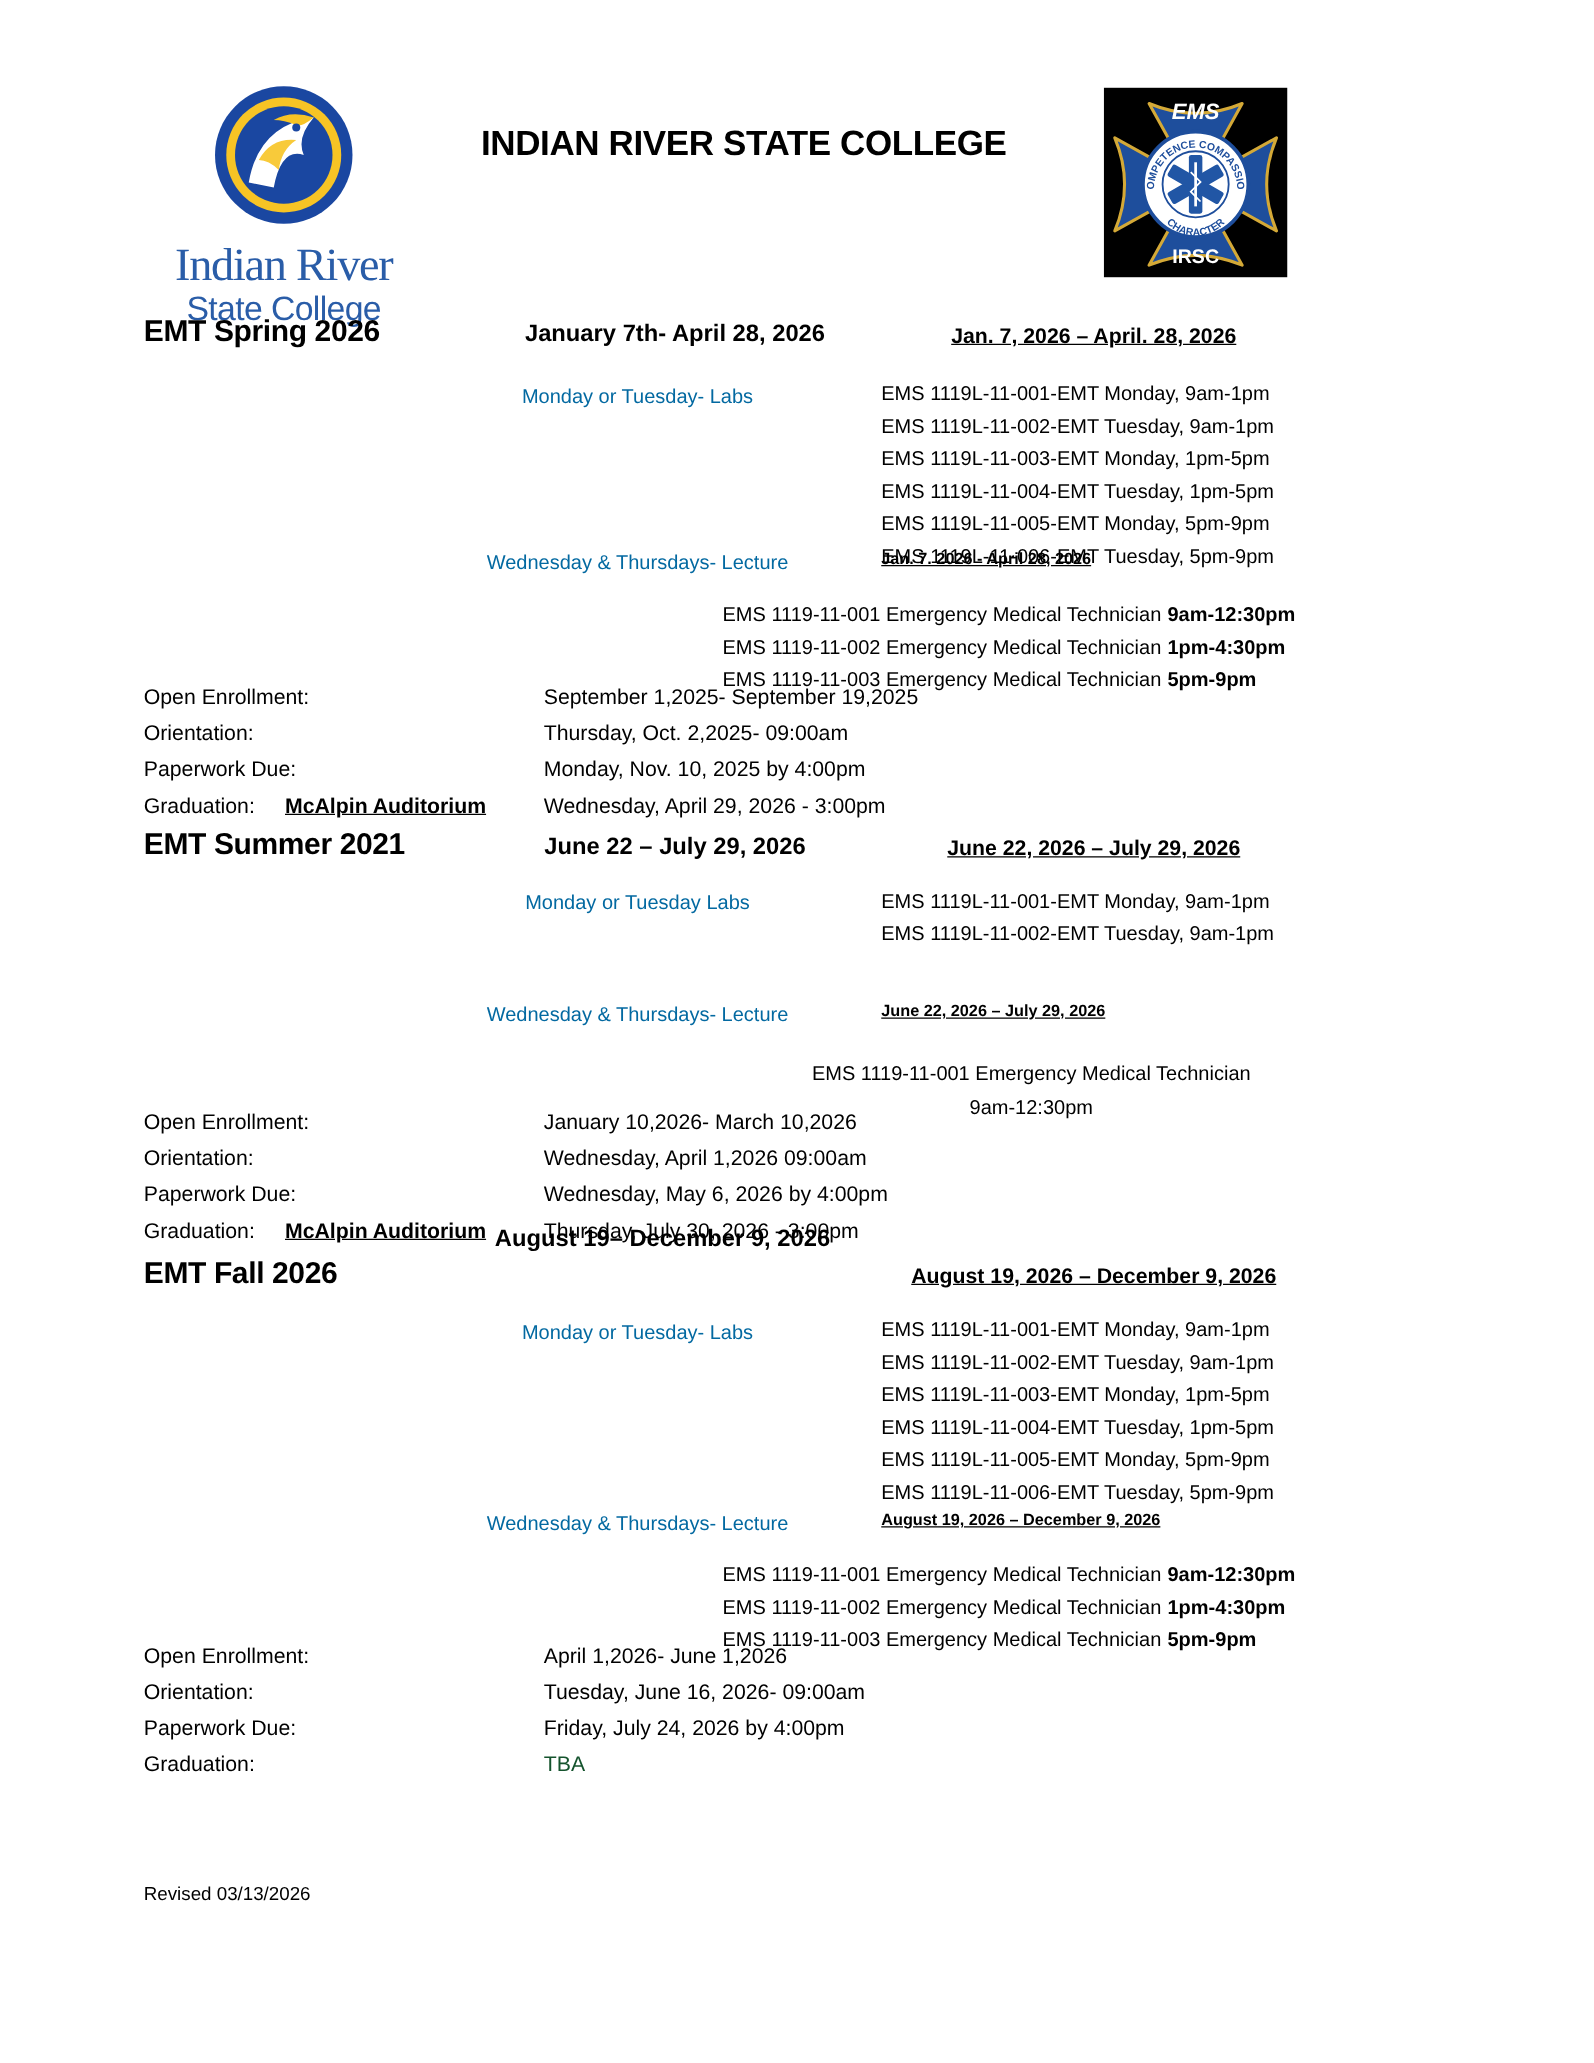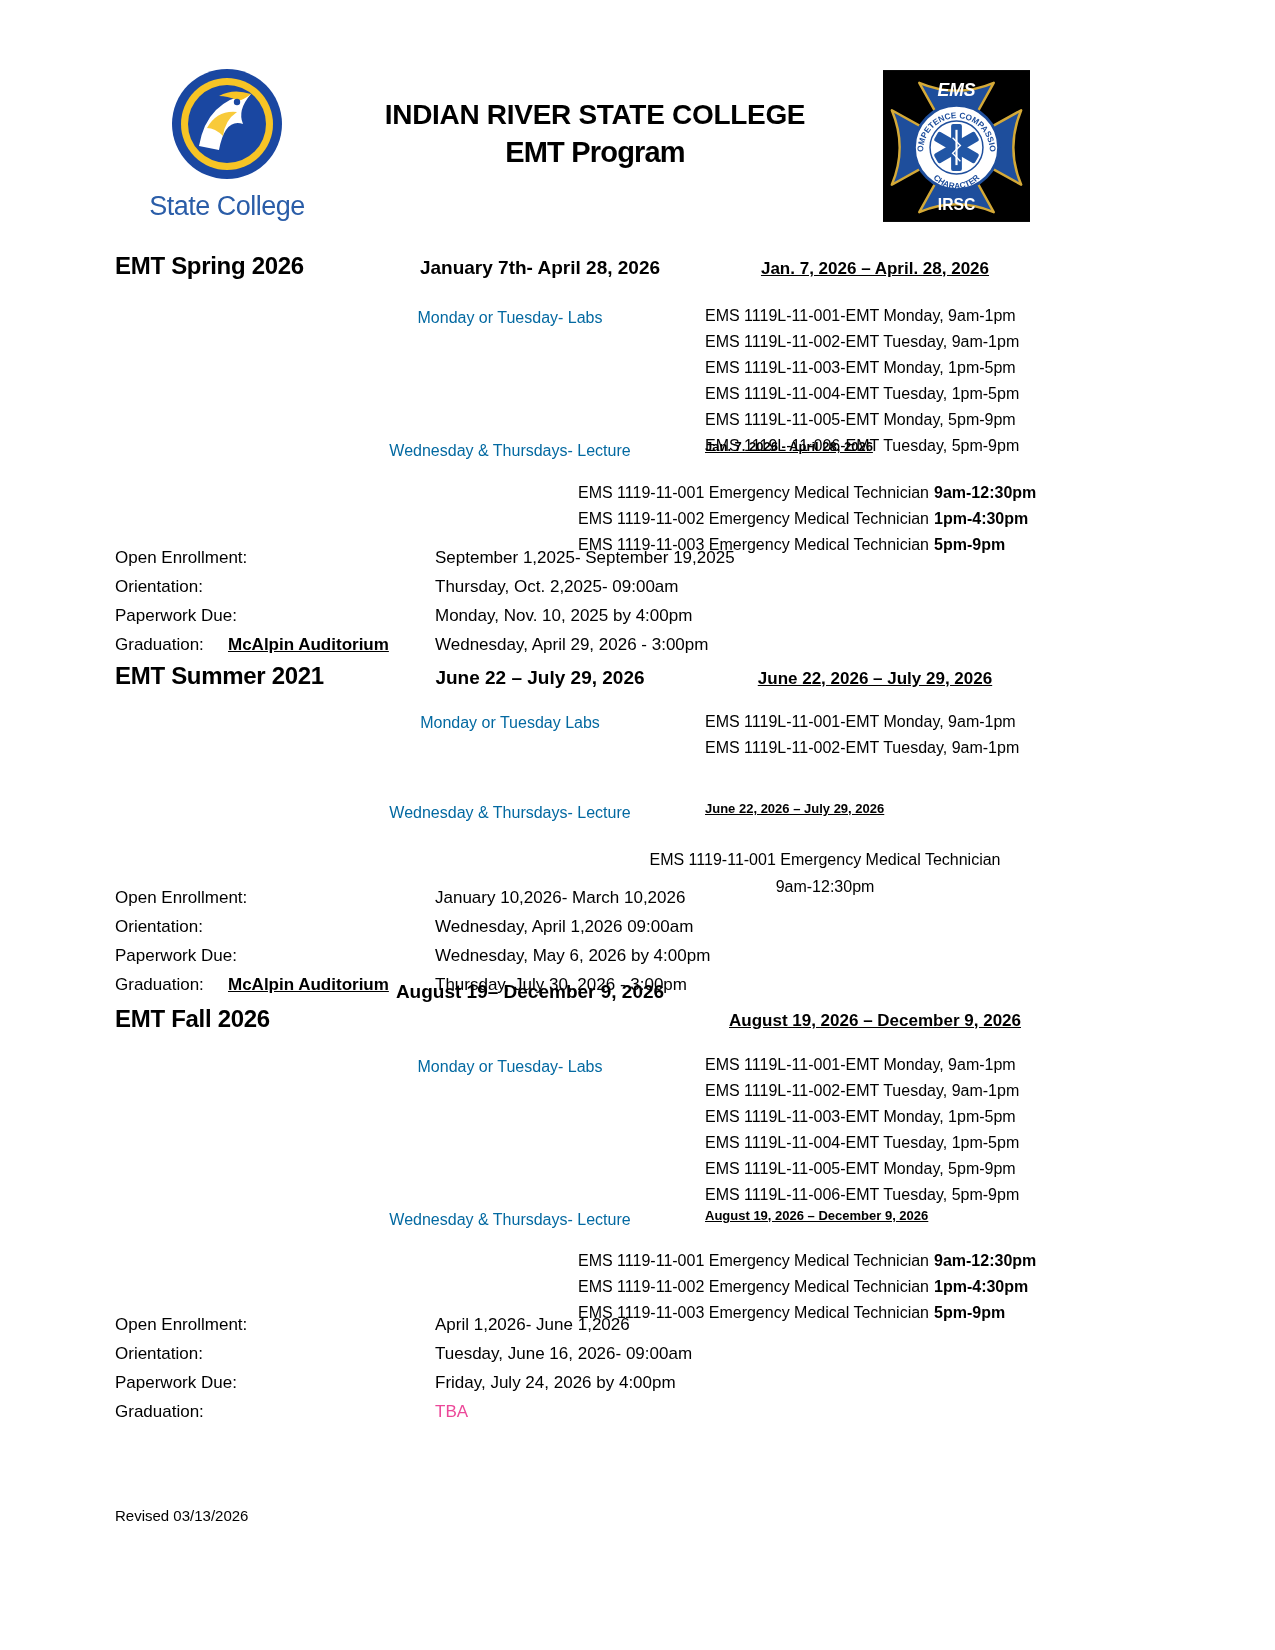--- a/index.html
+++ b/index.html
@@ -24,43 +24,43 @@
   .lect-date{font-size:13px;font-weight:bold;text-decoration:underline;white-space:nowrap;}
   .lects .lect-line{font-size:16px;line-height:26px;white-space:nowrap;}
   .lt{font-weight:bold;margin-left:5px;}
   .lect-center{width:450px;text-align:center;font-size:16px;line-height:27px;}
 
   .details{width:1000px;}
   .drow{position:relative;height:29px;font-size:17px;}
   .dlabel{position:absolute;left:0;white-space:nowrap;}
   .venue{position:absolute;left:113px;font-weight:bold;text-decoration:underline;white-space:nowrap;}
   .dval{position:absolute;left:320px;white-space:nowrap;text-align:center;}
-  .red{color:#ec4899;}
+  .red{color:#14532d;}
 
   .footer{left:115px;top:1507px;font-size:15px;}
 </style>
 </head>
 <body>
 
 <div class="abs logo-block">
   <svg width="120" height="122" viewBox="0 0 120 122">
     <circle cx="60" cy="58" r="55" fill="#1a47a1"></circle>
     <circle cx="60" cy="58" r="46" fill="#f7c425"></circle>
     <circle cx="60" cy="58" r="39" fill="#1a47a1"></circle>
     <path d="M32,80 Q40,34 84,28 Q70,44 76,58 Q58,52 52,84 Z" fill="#ffffff"></path>
     <path d="M52,30 Q66,22 84,28 Q74,36 70,34 Q60,30 52,30 Z" fill="#f7c425"></path>
     <circle cx="70" cy="36" r="3.2" fill="#1a47a1"></circle>
     <path d="M40,62 Q50,44 70,46 Q58,54 56,70 Q48,62 40,62 Z" fill="#f7c425" opacity="0.9"></path>
   </svg>
+  <div class="logo-name1">Indian River</div>
   <div class="logo-name2">State College</div>
 </div>
 
 <div class="abs title-block">
   <div class="title-1">INDIAN RIVER STATE COLLEGE</div>
-  <div class="title-2">EMT Program</div>
 </div>
 
 <div class="abs badge-block">
   <svg width="147" height="152" viewBox="0 0 150 155">
     <rect width="150" height="155" fill="#000000"></rect>
     <g transform="translate(75,79)">
       <g fill="#1e4e9c" stroke="#d4a937" stroke-width="2.5" stroke-linejoin="round">
         <path d="M-8,-12 L-38,-66 Q0,-50 38,-66 L8,-12 Z"></path>
         <path d="M-8,12 L-38,66 Q0,50 38,66 L8,12 Z"></path>
         <path d="M-12,-8 L-66,-38 Q-50,0 -66,38 L-12,8 Z"></path>

